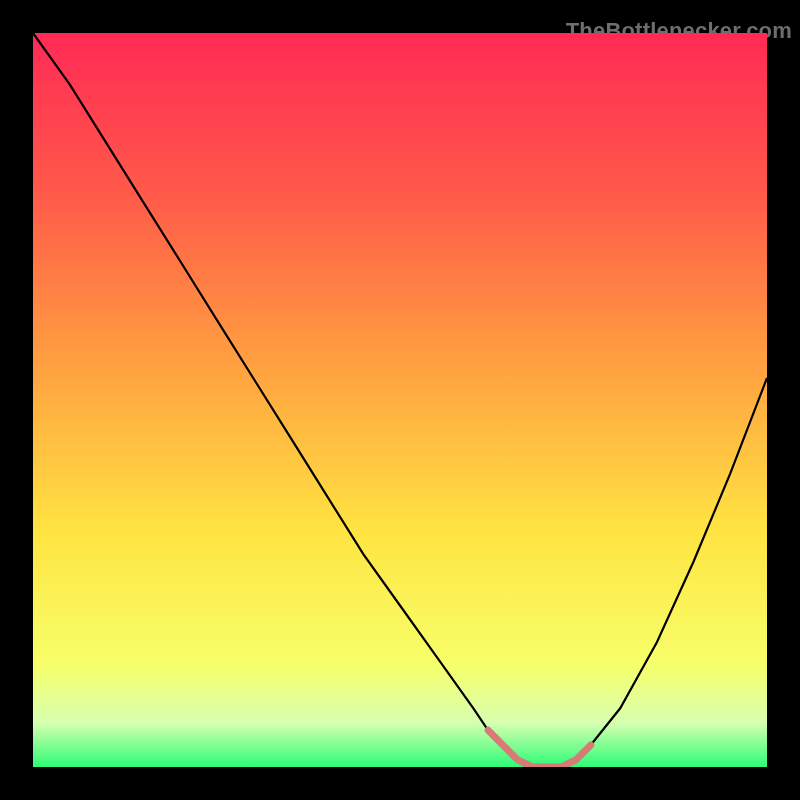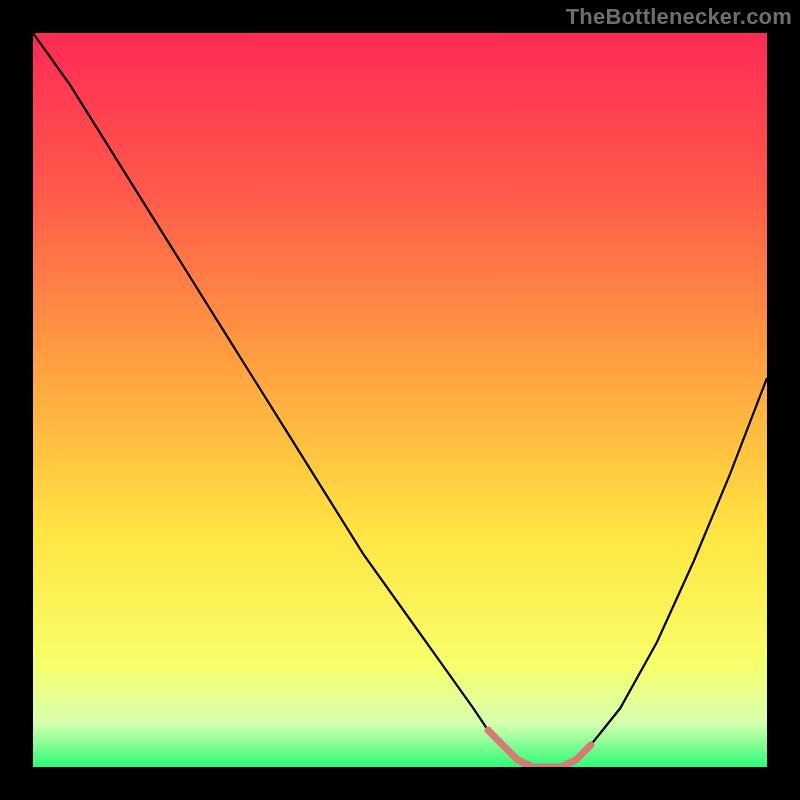--- a/index.html
+++ b/index.html
@@ -1,20 +1,20 @@
 <!DOCTYPE html>
 <html><head>
 <meta charset="utf-8">
 <style>
   * { margin: 0; padding: 0; box-sizing: border-box; }
   html, body { width: 800px; height: 800px; background: #000; overflow: hidden; }
   .wrap { position: relative; width: 800px; height: 800px; background: #000; }
   .attribution {
     position: absolute;
-    top: 4px;
+    top: 18px;
     right: 8px;
     font-family: Arial, Helvetica, sans-serif;
     font-size: 22px;
     font-weight: 600;
     color: #6e6e6e;
     letter-spacing: 0.2px;
   }
   .plot {
     position: absolute;
     left: 33px;

